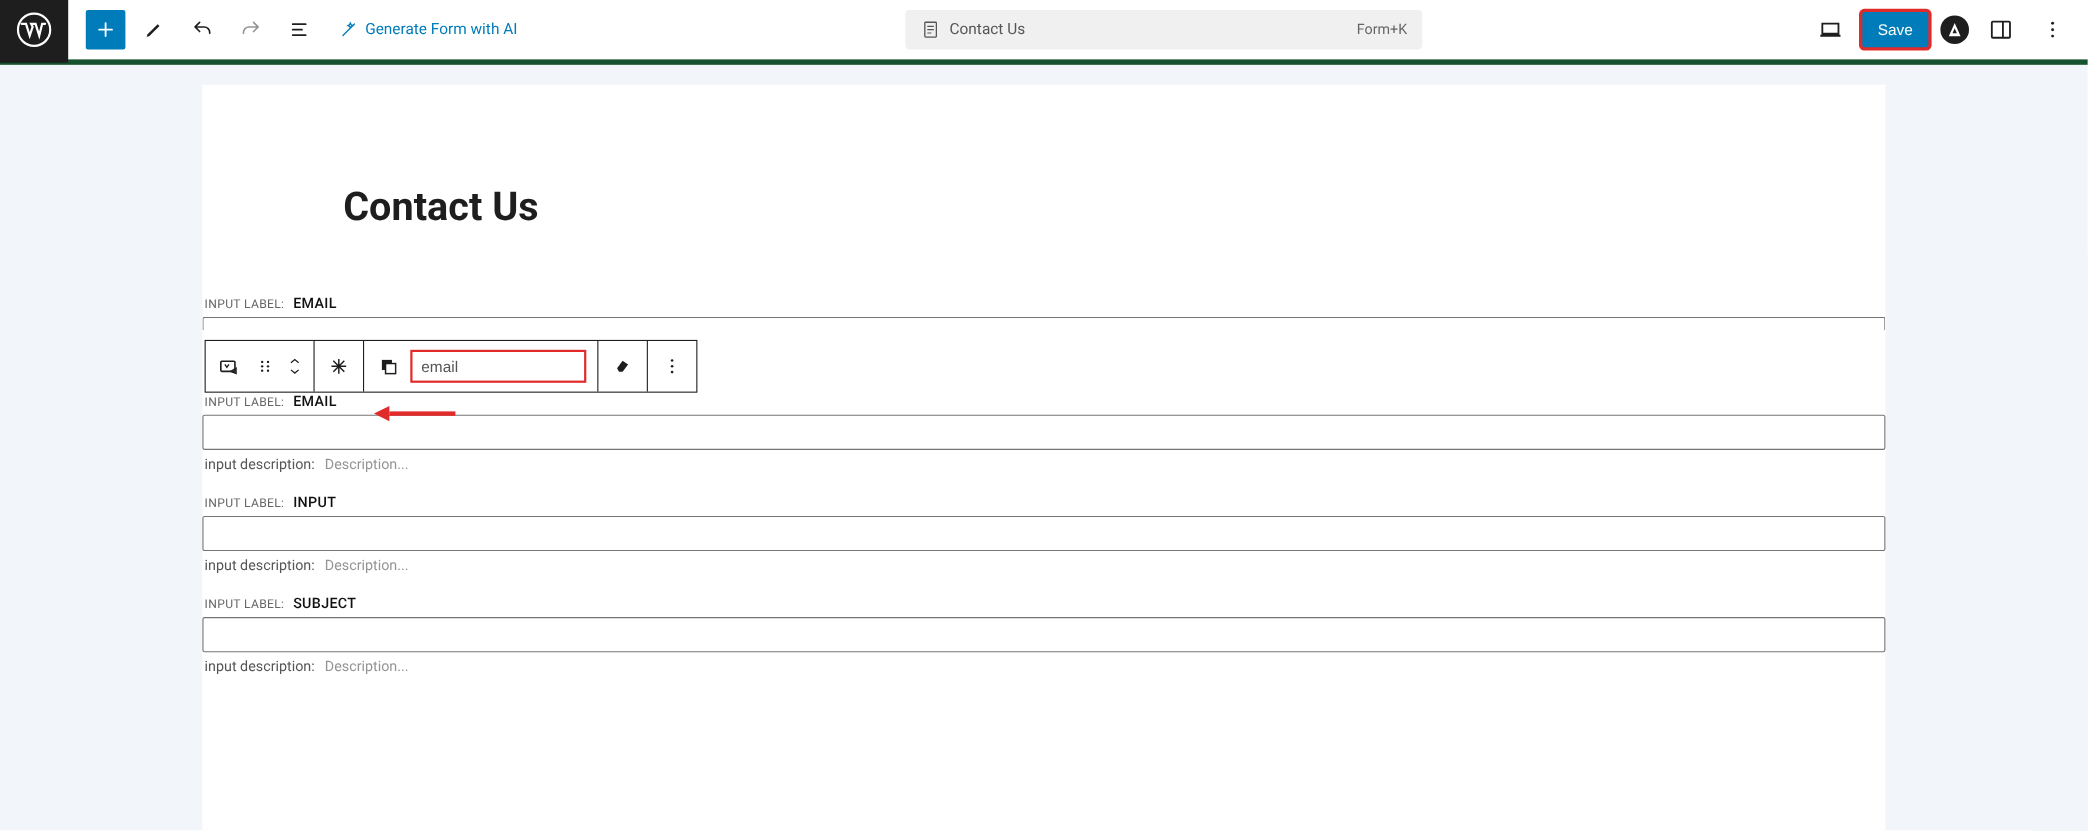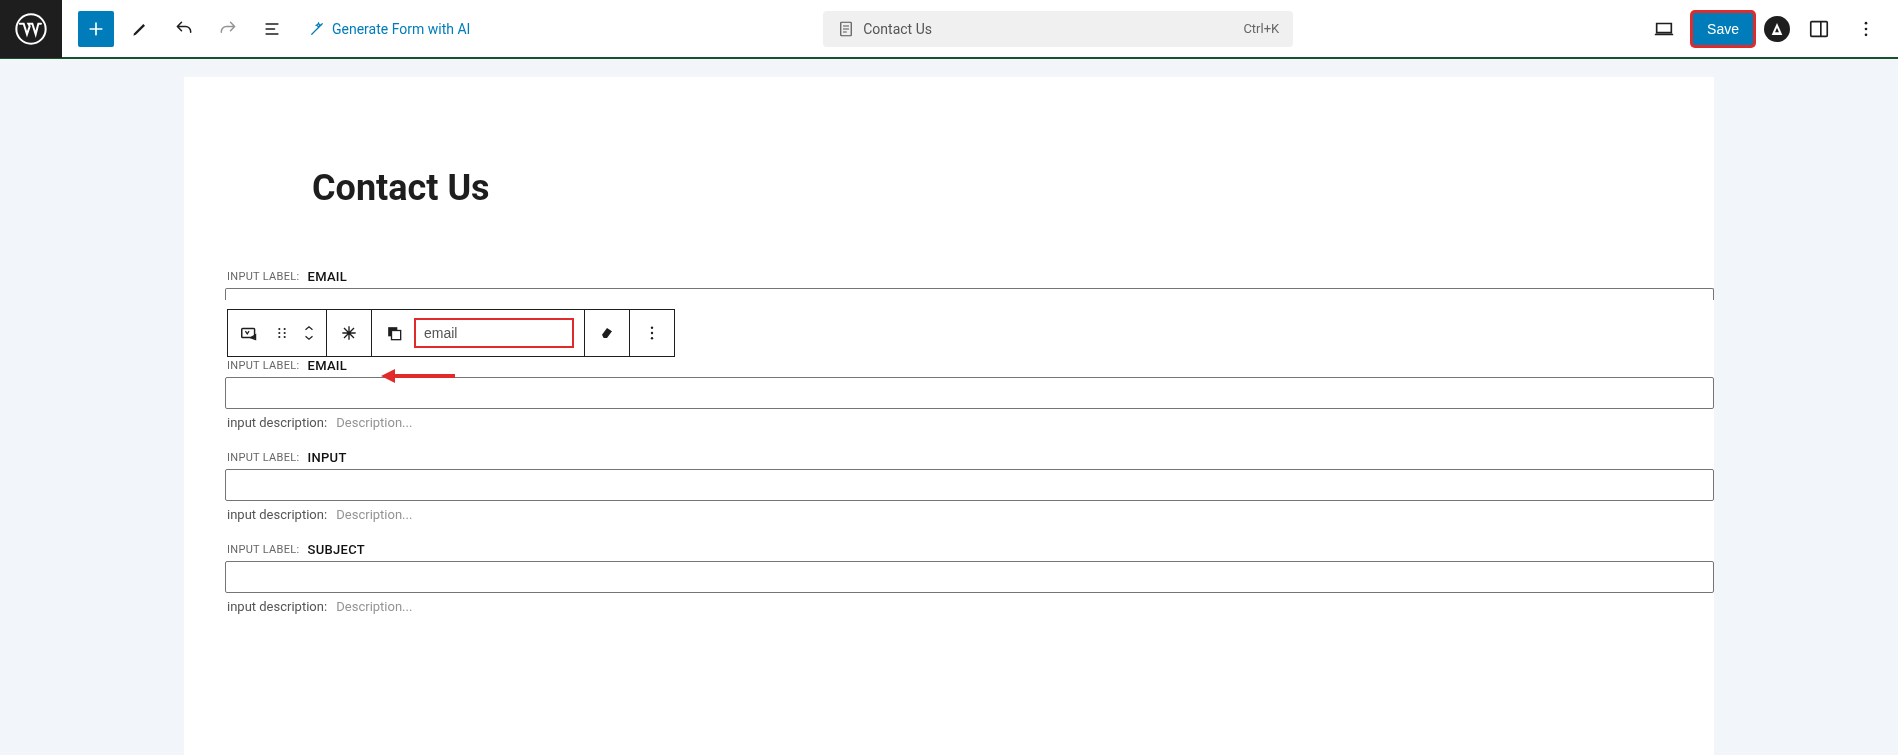--- a/index.html
+++ b/index.html
@@ -1,19 +1,19 @@
 <!DOCTYPE html>
 <html><head>
 <meta charset="utf-8">
 <style>
   * { box-sizing: border-box; margin: 0; padding: 0; }
   body { font-family: -apple-system, BlinkMacSystemFont, "Segoe UI", Roboto, sans-serif; font-size: 13px; color: #1e1e1e; background: #fff; width: 1898px; height: 755px; overflow: hidden; }
 
   
-  .topbar { height: 59px; display: flex; align-items: center; border-bottom: 2px solid #14532d; }
+  .topbar { height: 59px; display: flex; align-items: center; border-bottom: 5px solid #14532d; }
   .wp-logo { width: 62px; height: 59px; background: #1e1e1e; display: flex; align-items: center; justify-content: center; }
   .wp-logo svg { width: 32px; height: 32px; }
   .left-tools { display: flex; align-items: center; gap: 8px; padding-left: 16px; }
   .icon-btn { width: 36px; height: 36px; display: flex; align-items: center; justify-content: center; background: transparent; border: none; cursor: pointer; color: #1e1e1e; border-radius: 2px; }
   .icon-btn.primary { background: #007cba; color: #fff; }
   .icon-btn.faded { color: #949494; }
   .ai-link { display: flex; align-items: center; gap: 6px; color: #007cba; font-size: 14px; margin-left: 10px; cursor: pointer; }
 
   .center-area { flex: 1; display: flex; justify-content: center; }
   .doc-bar { width: 470px; height: 36px; background: #f0f0f0; border-radius: 4px; display: flex; align-items: center; padding: 0 14px; color: #555; font-size: 14px; }
@@ -24,21 +24,21 @@
   .right-tools { display: flex; align-items: center; gap: 11px; padding-right: 14px; }
   .save-btn { background: #007cba; color: #fff; border: none; padding: 8px 14px; font-size: 14px; border-radius: 2px; cursor: pointer; box-shadow: 0 0 0 3px #e12a2a; }
   .circle-icon { width: 26px; height: 26px; border-radius: 50%; background: #1e1e1e; color: #fff; display: flex; align-items: center; justify-content: center; font-weight: bold; font-size: 14px; font-style: italic; }
 
   
   .canvas-wrap { background: #f2f5fa; padding: 18px 18px 0 18px; height: calc(755px - 59px); display: flex; justify-content: center; }
   .canvas { background: #fff; width: 100%; max-width: 1530px; padding: 90px 0 0 0; position: relative; }
   .page-title { font-size: 36px; font-weight: 700; margin-left: 128px; margin-bottom: 60px; }
 
   .form-pad { padding: 0 0 0 0; }
-  .field-block { margin-bottom: 20px; margin-left: 41px; }
+  .field-block { margin-bottom: 20px; }
   .field-header { display: flex; align-items: center; gap: 8px; font-size: 11px; letter-spacing: .3px; color: #555; margin-bottom: 4px; padding-left: 2px;}
   .field-header .il { color: #666; }
   .field-header .lab { color: #111; font-weight: 500; font-size: 13px; }
   .field-input { width: 100%; height: 32px; border: 1px solid #757575; border-radius: 2px; background: #fff; }
   .desc-row { font-size: 13px; color: #555; margin-top: 6px; padding-left: 2px;}
   .desc-row .d-label { color: #555; }
   .desc-row .d-ph { color: #949494; margin-left: 6px; }
 
   
   .block-toolbar { position: absolute; left: 2px; top: 3px; display: flex; background: #fff; border: 1px solid #1e1e1e; height: 48px; }
@@ -102,21 +102,21 @@
   <div class="center-area">
     <div class="doc-bar">
       <span class="doc-title">
         <svg width="18" height="18" viewBox="0 0 24 24">
             <rect x="5" y="3" width="14" height="18" rx="1" fill="none" stroke="#555" stroke-width="1.6"></rect>
             <path d="M8 8h8M8 12h8M8 16h5" stroke="#555" stroke-width="1.4"></path>
           </svg>
         <span>Contact Us</span>
       </span>
       <span class="spacer"></span>
-      <span class="shortcut">Ctrl+K</span>
+      <span class="shortcut">Form+K</span>
     </div>
   </div>
 
   <div class="right-tools">
     <button class="icon-btn">
       <svg width="22" height="22" viewBox="0 0 24 24">
           <path d="M4 6h16v10H4zM2 18h20" fill="none" stroke="#1e1e1e" stroke-width="1.8"></path>
         </svg>
     </button>
     <button class="save-btn">Save</button>

